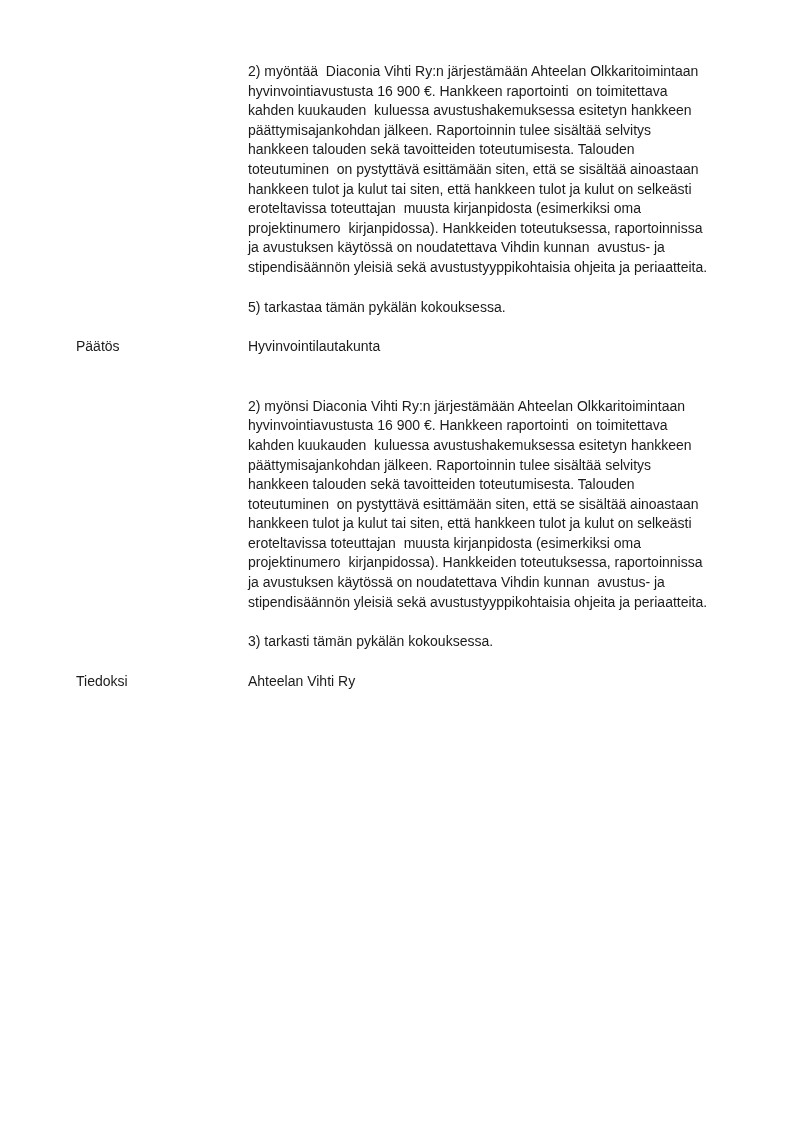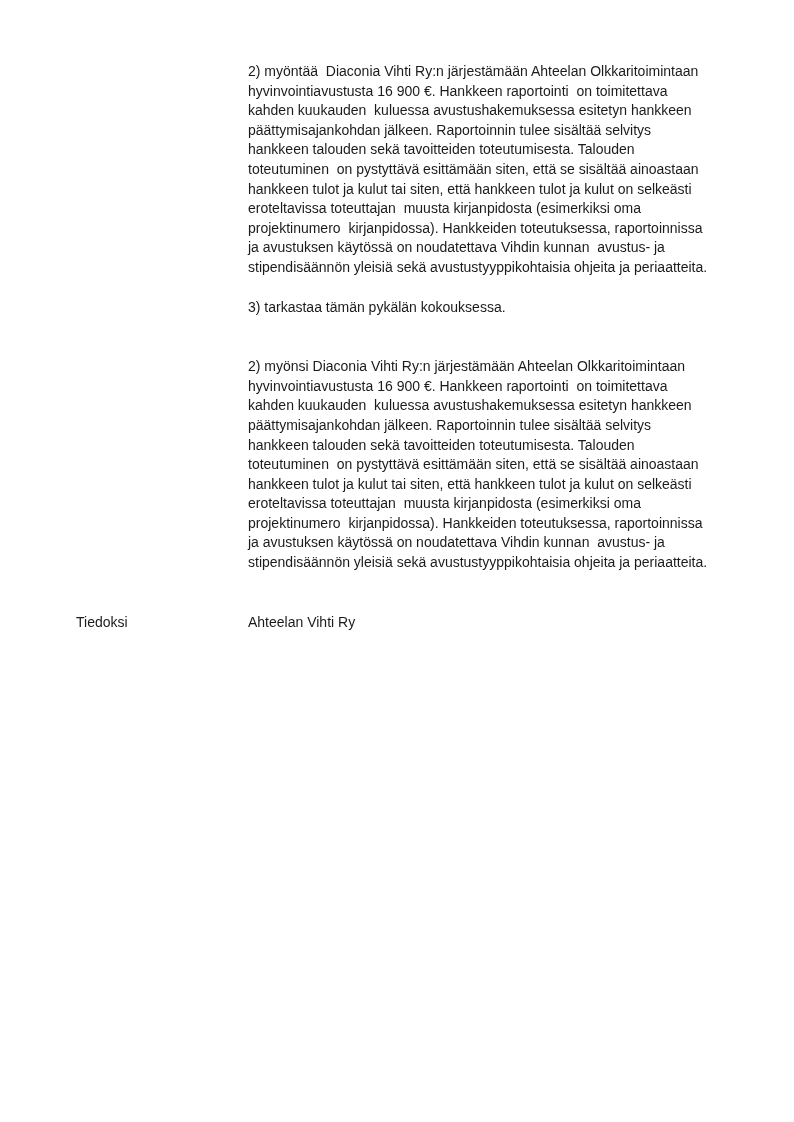--- a/index.html
+++ b/index.html
@@ -56,23 +56,27 @@
 toteutuminen  on pystyttävä esittämään siten, että se sisältää ainoastaan
 hankkeen tulot ja kulut tai siten, että hankkeen tulot ja kulut on selkeästi
 eroteltavissa toteuttajan  muusta kirjanpidosta (esimerkiksi oma
 projektinumero  kirjanpidossa). Hankkeiden toteutuksessa, raportoinnissa
 ja avustuksen käytössä on noudatettava Vihdin kunnan  avustus- ja
 stipendisäännön yleisiä sekä avustustyyppikohtaisia ohjeita ja periaatteita.</div>
     </div>
 
     <div class="row">
       <div class="row-label"></div>
-      <div class="row-content">3) tarkastaa tämän pykälän kokouksessa.</div>
+      <div class="row-content">5) tarkastaa tämän pykälän kokouksessa.</div>
     </div>
 
+    <div class="row">
+      <div class="row-label">Päätös</div>
+      <div class="row-content">Hyvinvointilautakunta</div>
+    </div>
 
     <div class="row">
       <div class="row-label"></div>
     </div>
 
     <div class="row">
       <div class="row-label"></div>
       <div class="row-content">2) myönsi Diaconia Vihti Ry:n järjestämään Ahteelan Olkkaritoimintaan
 hyvinvointiavustusta 16 900 €. Hankkeen raportointi  on toimitettava
 kahden kuukauden  kuluessa avustushakemuksessa esitetyn hankkeen
@@ -81,20 +85,21 @@
 toteutuminen  on pystyttävä esittämään siten, että se sisältää ainoastaan
 hankkeen tulot ja kulut tai siten, että hankkeen tulot ja kulut on selkeästi
 eroteltavissa toteuttajan  muusta kirjanpidosta (esimerkiksi oma
 projektinumero  kirjanpidossa). Hankkeiden toteutuksessa, raportoinnissa
 ja avustuksen käytössä on noudatettava Vihdin kunnan  avustus- ja
 stipendisäännön yleisiä sekä avustustyyppikohtaisia ohjeita ja periaatteita.</div>
     </div>
 
     <div class="row">
       <div class="row-label"></div>
+      <div class="row-content">3) tarkasti tämän pykälän kokouksessa.</div>
     </div>
 
     <div class="row gap-large">
       <div class="row-label">Tiedoksi</div>
       <div class="row-content">Ahteelan Vihti Ry</div>
     </div>
 
   </div>
 </div>
 

